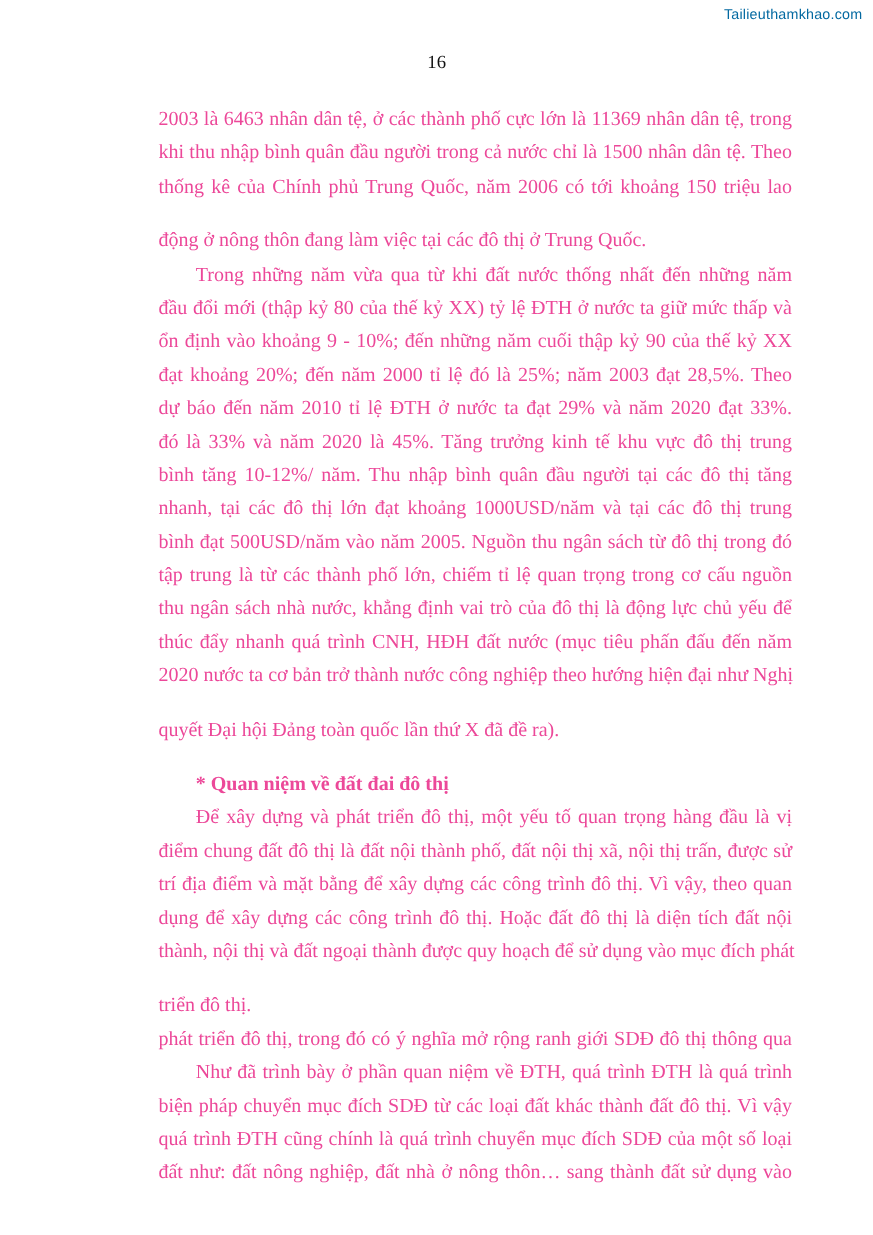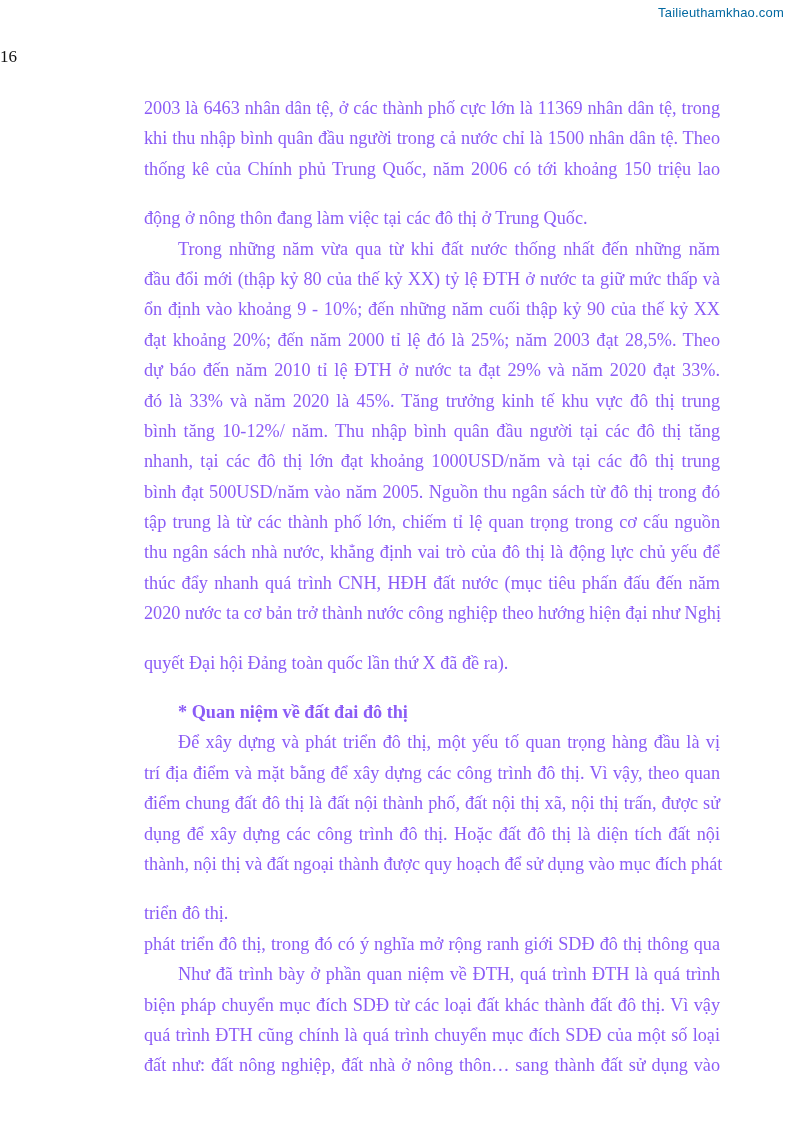--- a/index.html
+++ b/index.html
@@ -3,26 +3,26 @@
 <meta charset="utf-8">
 <style>
   html, body { margin: 0; padding: 0; background: #ffffff; }
   body { width: 794px; height: 1123px; position: relative; overflow: hidden; }
   .watermark {
     position: absolute; top: 5px; right: 10px;
     font-family: "Liberation Sans", sans-serif; font-size: 13px;
     color: #0369a1; letter-spacing: 0.2px;
   }
   .page-number {
-    position: absolute; top: 47px; left: 0; width: 794px; 
+    position: absolute; top: 47px; left: 0; width: 794px; text-align: center;
     font-family: "Liberation Serif", serif; font-size: 17px; color: #111;
   }
   .body-text {
     position: absolute; top: 93px; left: 144px; width: 576px;
-    font-family: "Liberation Serif", serif; font-size: 18.2px; color: #8b5cf6;
+    font-family: "Liberation Serif", serif; font-size: 18.2px; color: #ec4899;
   }
   .line {
     height: 30.4px; line-height: 30.4px; white-space: nowrap;
     text-align: justify; text-align-last: justify;
   }
   .line.last { text-align-last: left; margin-top: 19px; }
   .line.indent { padding-left: 34px; }
   .heading { font-weight: bold; }
 </style>
 </head>
@@ -54,22 +54,22 @@
     <div class="line">thu ngân sách nhà nước, khẳng định vai trò của đô thị là động lực chủ yếu để</div>
     <div class="line">thúc đẩy nhanh quá trình CNH, HĐH đất nước (mục tiêu phấn đấu đến năm</div>
     <div class="line">2020 nước ta cơ bản trở thành nước công nghiệp theo hướng hiện đại như Nghị</div>
     <div class="line last">quyết Đại hội Đảng toàn quốc lần thứ X đã đề ra).</div>
   </div>
 
   <div class="line last indent heading">* Quan niệm về đất đai đô thị</div>
 
   <div>
     <div class="line indent">Để xây dựng và phát triển đô thị, một yếu tố quan trọng hàng đầu là vị</div>
+    <div class="line">điểm chung đất đô thị là đất nội thành phố, đất nội thị xã, nội thị trấn, được sử</div>
     <div class="line">trí địa điểm và mặt bằng để xây dựng các công trình đô thị. Vì vậy, theo quan</div>
-    <div class="line">điểm chung đất đô thị là đất nội thành phố, đất nội thị xã, nội thị trấn, được sử</div>
     <div class="line">dụng để xây dựng các công trình đô thị. Hoặc đất đô thị là diện tích đất nội</div>
     <div class="line">thành, nội thị và đất ngoại thành được quy hoạch để sử dụng vào mục đích phát</div>
     <div class="line last">triển đô thị.</div>
   </div>
 
   <div>
     <div class="line">phát triển đô thị, trong đó có ý nghĩa mở rộng ranh giới SDĐ đô thị thông qua</div>
     <div class="line indent">Như đã trình bày ở phần quan niệm về ĐTH, quá trình ĐTH là quá trình</div>
     <div class="line">biện pháp chuyển mục đích SDĐ từ các loại đất khác thành đất đô thị. Vì vậy</div>
     <div class="line">quá trình ĐTH cũng chính là quá trình chuyển mục đích SDĐ của một số loại</div>

